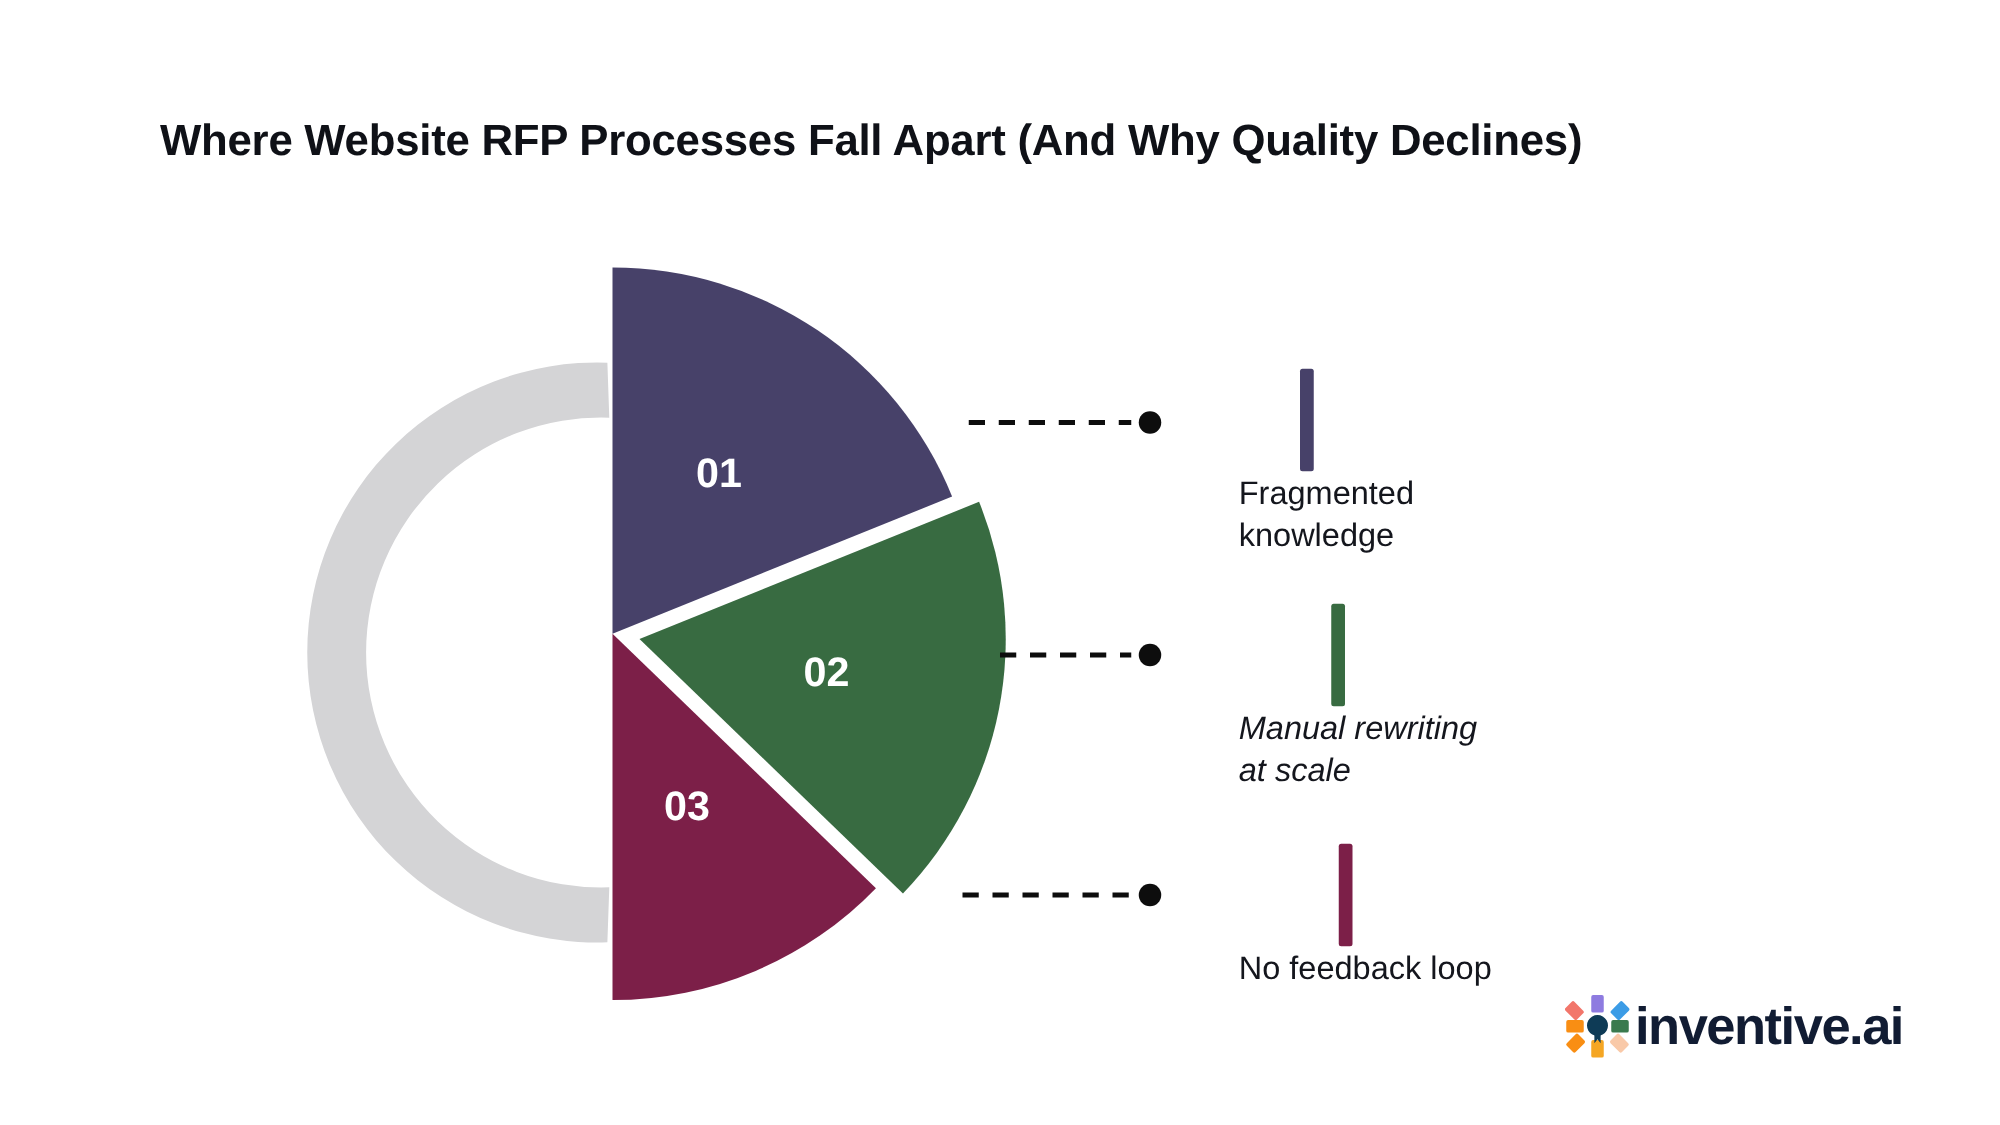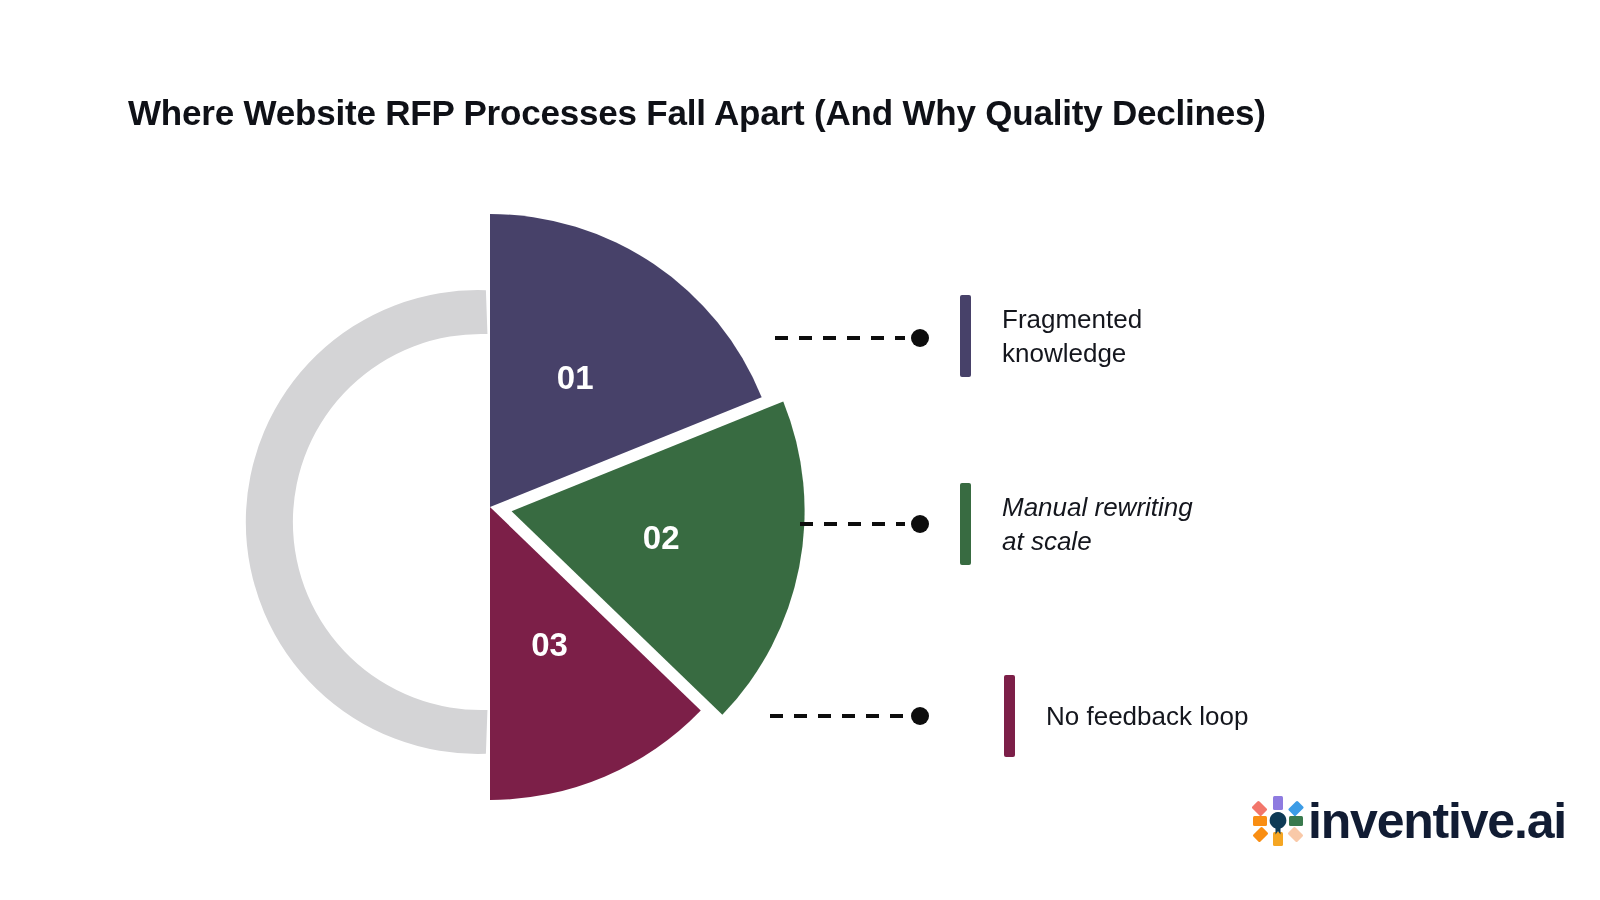--- a/index.html
+++ b/index.html
@@ -32,20 +32,21 @@
     font-size:33px;
     font-weight:bold;
     text-anchor:middle;
     dominant-baseline:middle;
   }
 
   .legend-item{
     position:absolute;
     display:flex;
     align-items:center;
+    flex-direction:column;
   }
   .legend-bar{
     width:11px;
     border-radius:2px;
     flex:0 0 auto;
   }
   .legend-text{
     margin-left:31px;
     font-size:26px;
     line-height:1.32;
@@ -57,21 +58,21 @@
   
   .logo{
     position:absolute;
     left:1252px; top:795px;
     display:flex;
     align-items:center;
   }
   .logo-mark{width:52px;height:52px;flex:0 0 auto;}
   .logo-word{
     margin-left:4px;
-    font-size:50px;
+    font-size:42px;
     font-weight:bold;
     color:#111c33;
     letter-spacing:-1.2px;
     font-family:"Liberation Sans", sans-serif;
     line-height:1;
   }
 </style>
 </head>
 <body>
 
@@ -112,21 +113,21 @@
     <span class="legend-text">Fragmented
 knowledge</span>
   </div>
 
   <div class="legend-item" style="left:960px; top:483px;font-style:italic;">
     <span class="legend-bar" id="lbar1" style="height: 82px; background: rgb(56, 107, 65);"></span>
     <span class="legend-text">Manual rewriting
 at scale</span>
   </div>
 
-  <div class="legend-item" style="left:1004px; top:675px;">
+  <div class="legend-item" style="left:960px; top:675px;">
     <span class="legend-bar" id="lbar2" style="height: 82px; background: rgb(124, 31, 72);"></span>
     <span class="legend-text">No feedback loop</span>
   </div>
 
   <div class="logo">
     <svg class="logo-mark" viewBox="0 0 52 52">
       <g>
         <rect x="21" y="1" width="10" height="14" rx="1.5" fill="#8E7BE0"></rect>
         <rect x="2.5" y="7" width="10" height="13" rx="1.5" fill="#F2766B" transform="rotate(-45 7.5 13.5)"></rect>
         <rect x="39" y="7" width="10" height="13" rx="1.5" fill="#3C9CE6" transform="rotate(45 44 13.5)"></rect>

